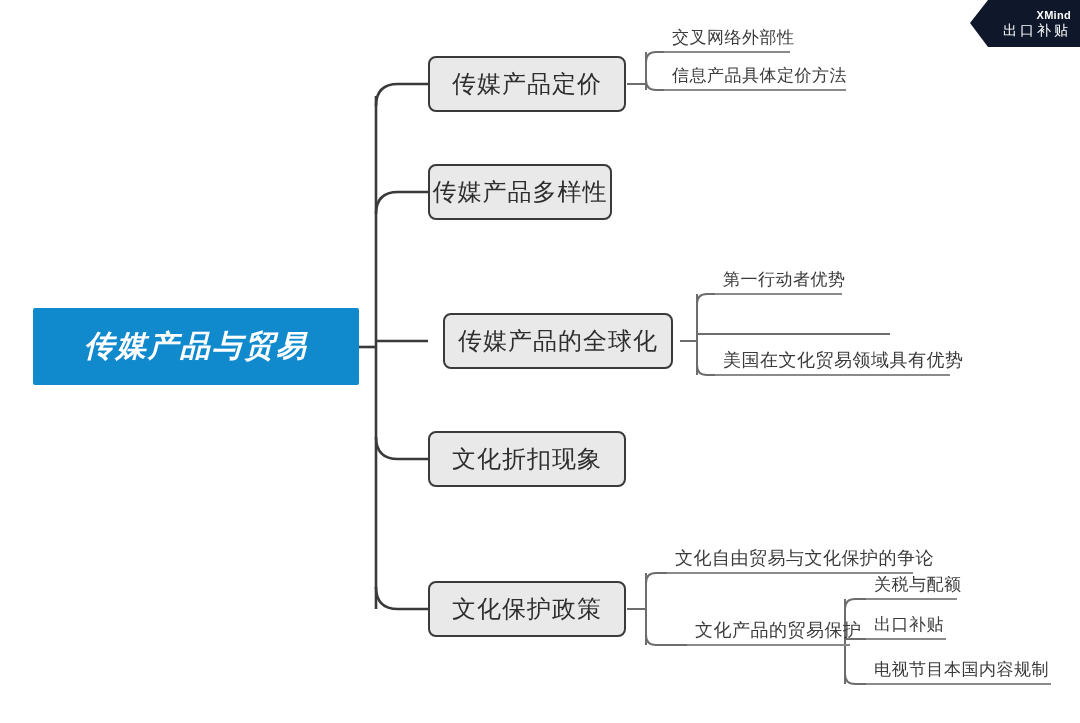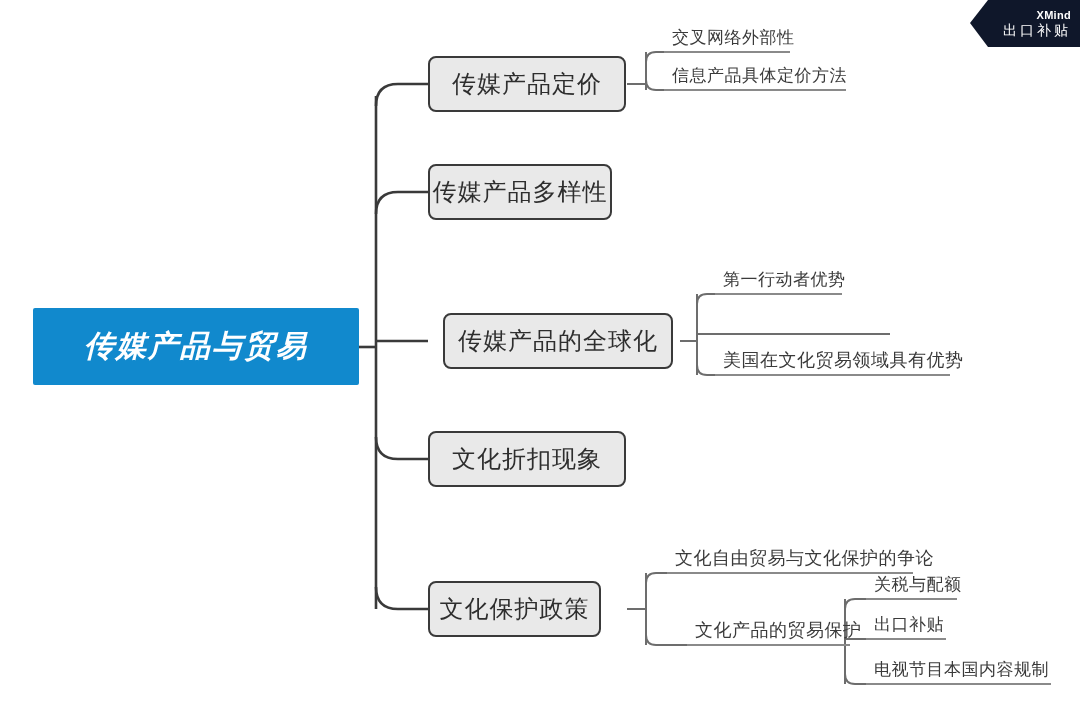--- a/index.html
+++ b/index.html
@@ -150,21 +150,21 @@
   <div class="node root-node">传媒产品与贸易</div>
 
   <div class="node branch-node" style="left:428px; top:56px; width:198px;">传媒产品定价</div>
 
   <div class="node branch-node" style="left:428px; top:164px; width:184px;">传媒产品多样性</div>
 
   <div class="node branch-node" style="left:428px; top:313px; width:230px;margin-left:15px;">传媒产品的全球化</div>
 
   <div class="node branch-node" style="left:428px; top:431px; width:198px;">文化折扣现象</div>
 
-  <div class="node branch-node" style="left:428px; top:581px; width:173px;">文化保护政策</div>
+  <div class="node branch-node" style="left:428px; top:581px; width:198px;">文化保护政策</div>
 
   <div class="node leaf-node" style="left:664px; top:23px; width:126px;">交叉网络外部性</div>
 
   <div class="node leaf-node" style="left:664px; top:61px; width:182px;">信息产品具体定价方法</div>
 
   <div class="node leaf-node" style="left:715px; top:265px; width:127px;">第一行动者优势</div>
 
 
   <div class="node leaf-node mid" style="left:715px; top:346px; width:235px;">美国在文化贸易领域具有优势</div>
 

